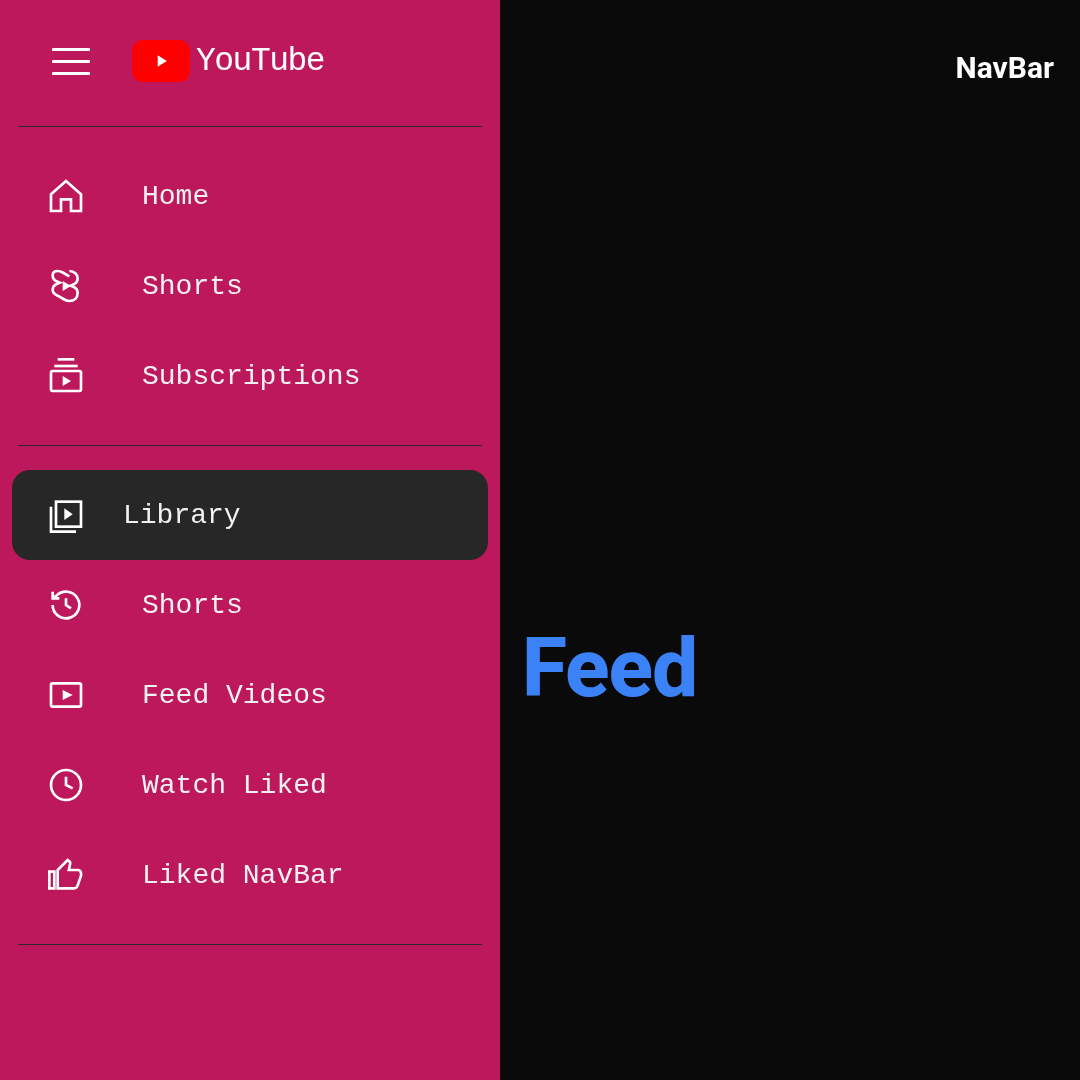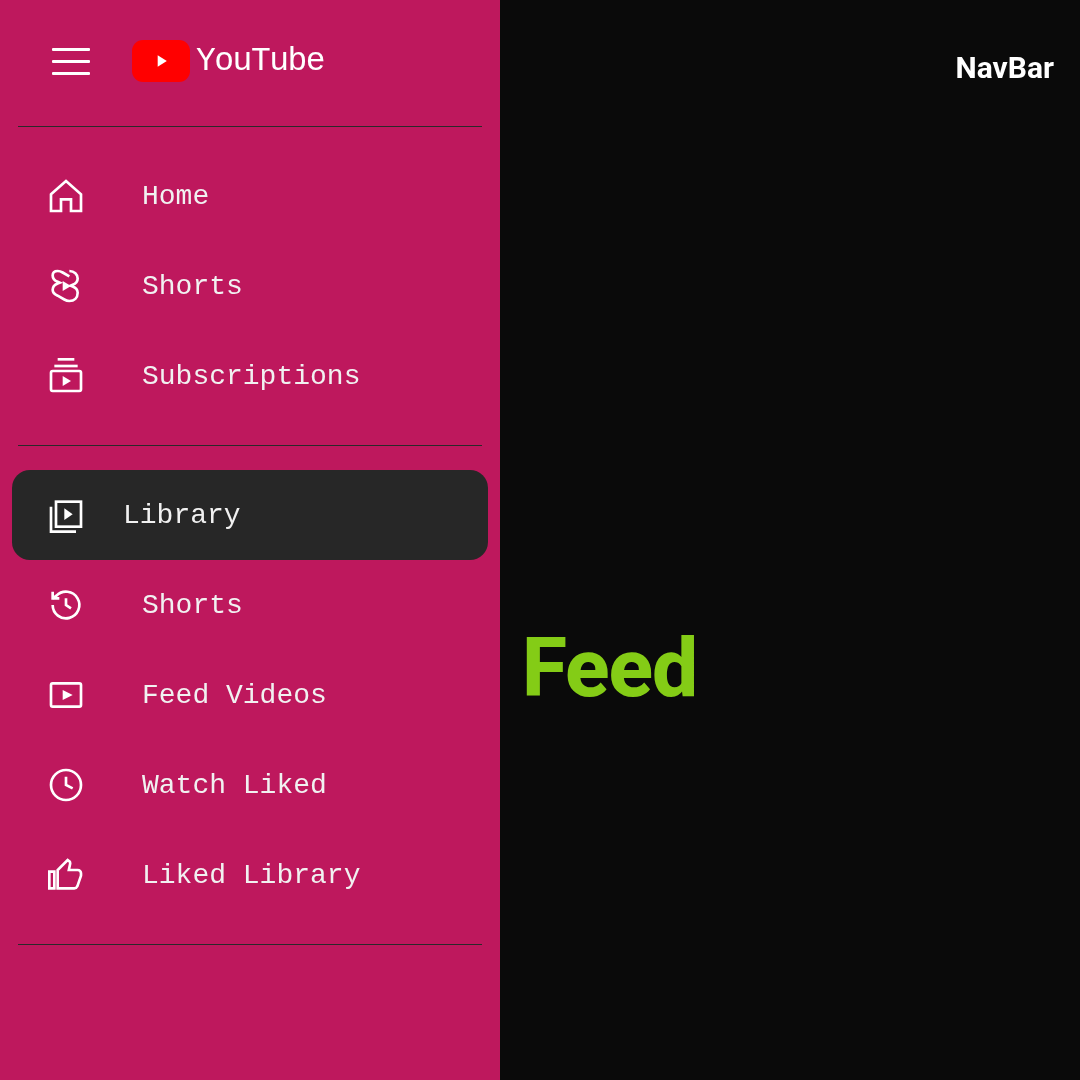--- a/index.html
+++ b/index.html
@@ -108,21 +108,21 @@
       color: #fff;
       margin-left: 28px;
     }
     .feed-tag {
       position: absolute;
       top: 620px;
       left: 22px;
       font-size: 82px;
       font-weight: 800;
       letter-spacing: -1px;
-      color: #84cc16;
+      color: #3b82f6;
     }
   </style>
 </head>
 <body>
 
 <aside class="sidebar">
   <div class="sidebar-header">
     <div class="hamburger">
       <span></span>
         <span></span>
@@ -211,21 +211,21 @@
           </svg>
       </span>
       <span>Watch Liked</span>
     </div>
     <div class="nav-item">
       <span class="icon">
         <svg viewBox="0 0 24 24" stroke-width="1.6">
             <path d="M2 20h3V10H2v10zM21 11c0-1.1-.9-2-2-2h-5.3l.8-3.8v-.3c0-.4-.2-.8-.4-1.1L13 3l-6 6v11h10c.8 0 1.5-.5 1.8-1.2l2.1-6.1c.1-.2.1-.5.1-.7z"></path>
           </svg>
       </span>
-      <span>Liked Library</span>
+      <span>Liked NavBar</span>
     </div>
   </div>
 
   <div class="divider"></div>
 </aside>
 
 <main class="main">
   <div class="navbar-tag">NavBar</div>
   <div class="feed-tag">Feed</div>
 </main>

